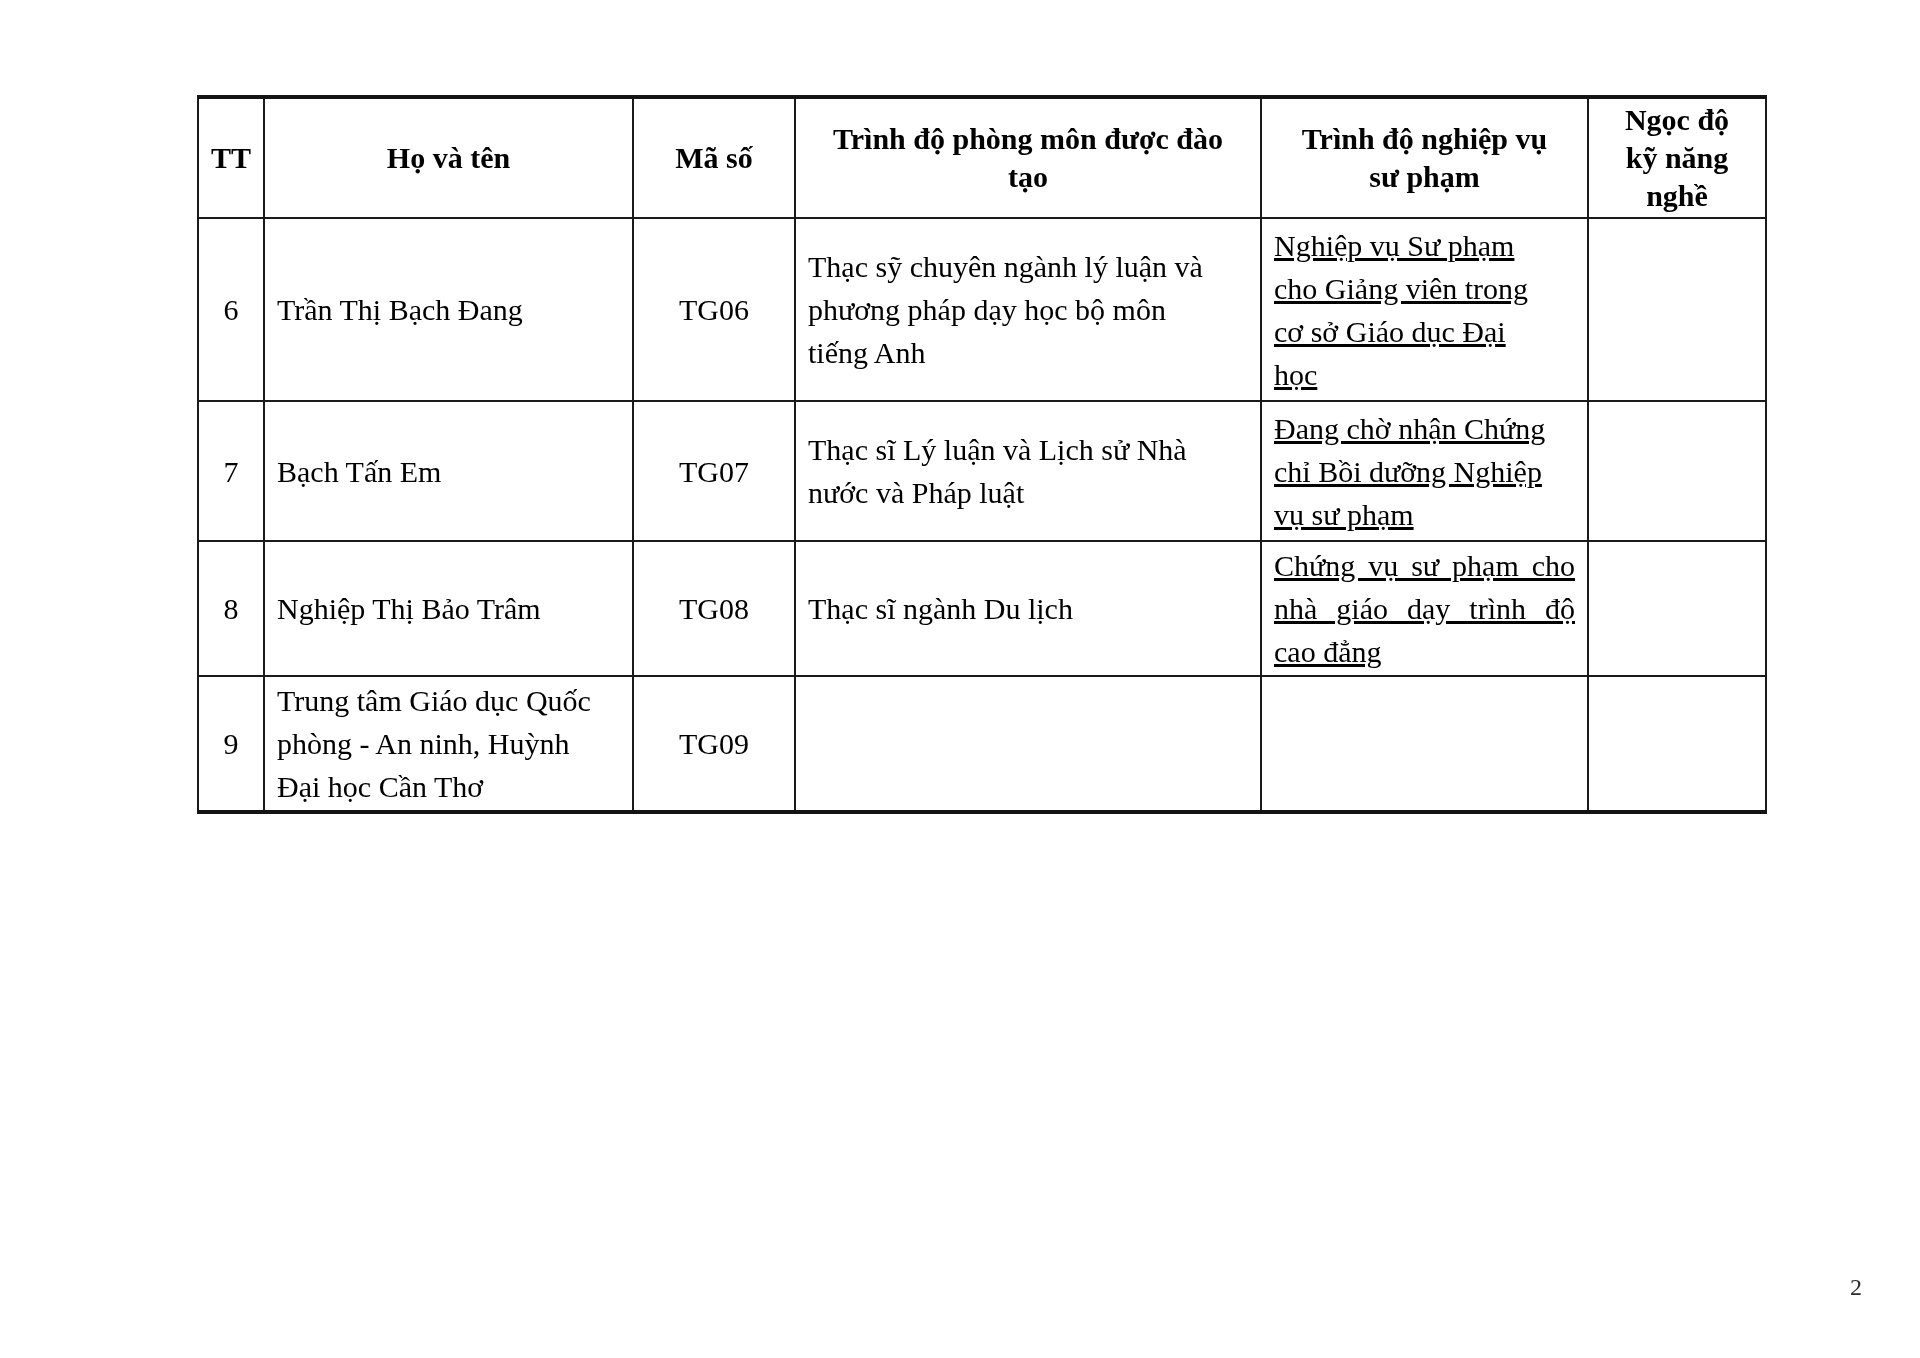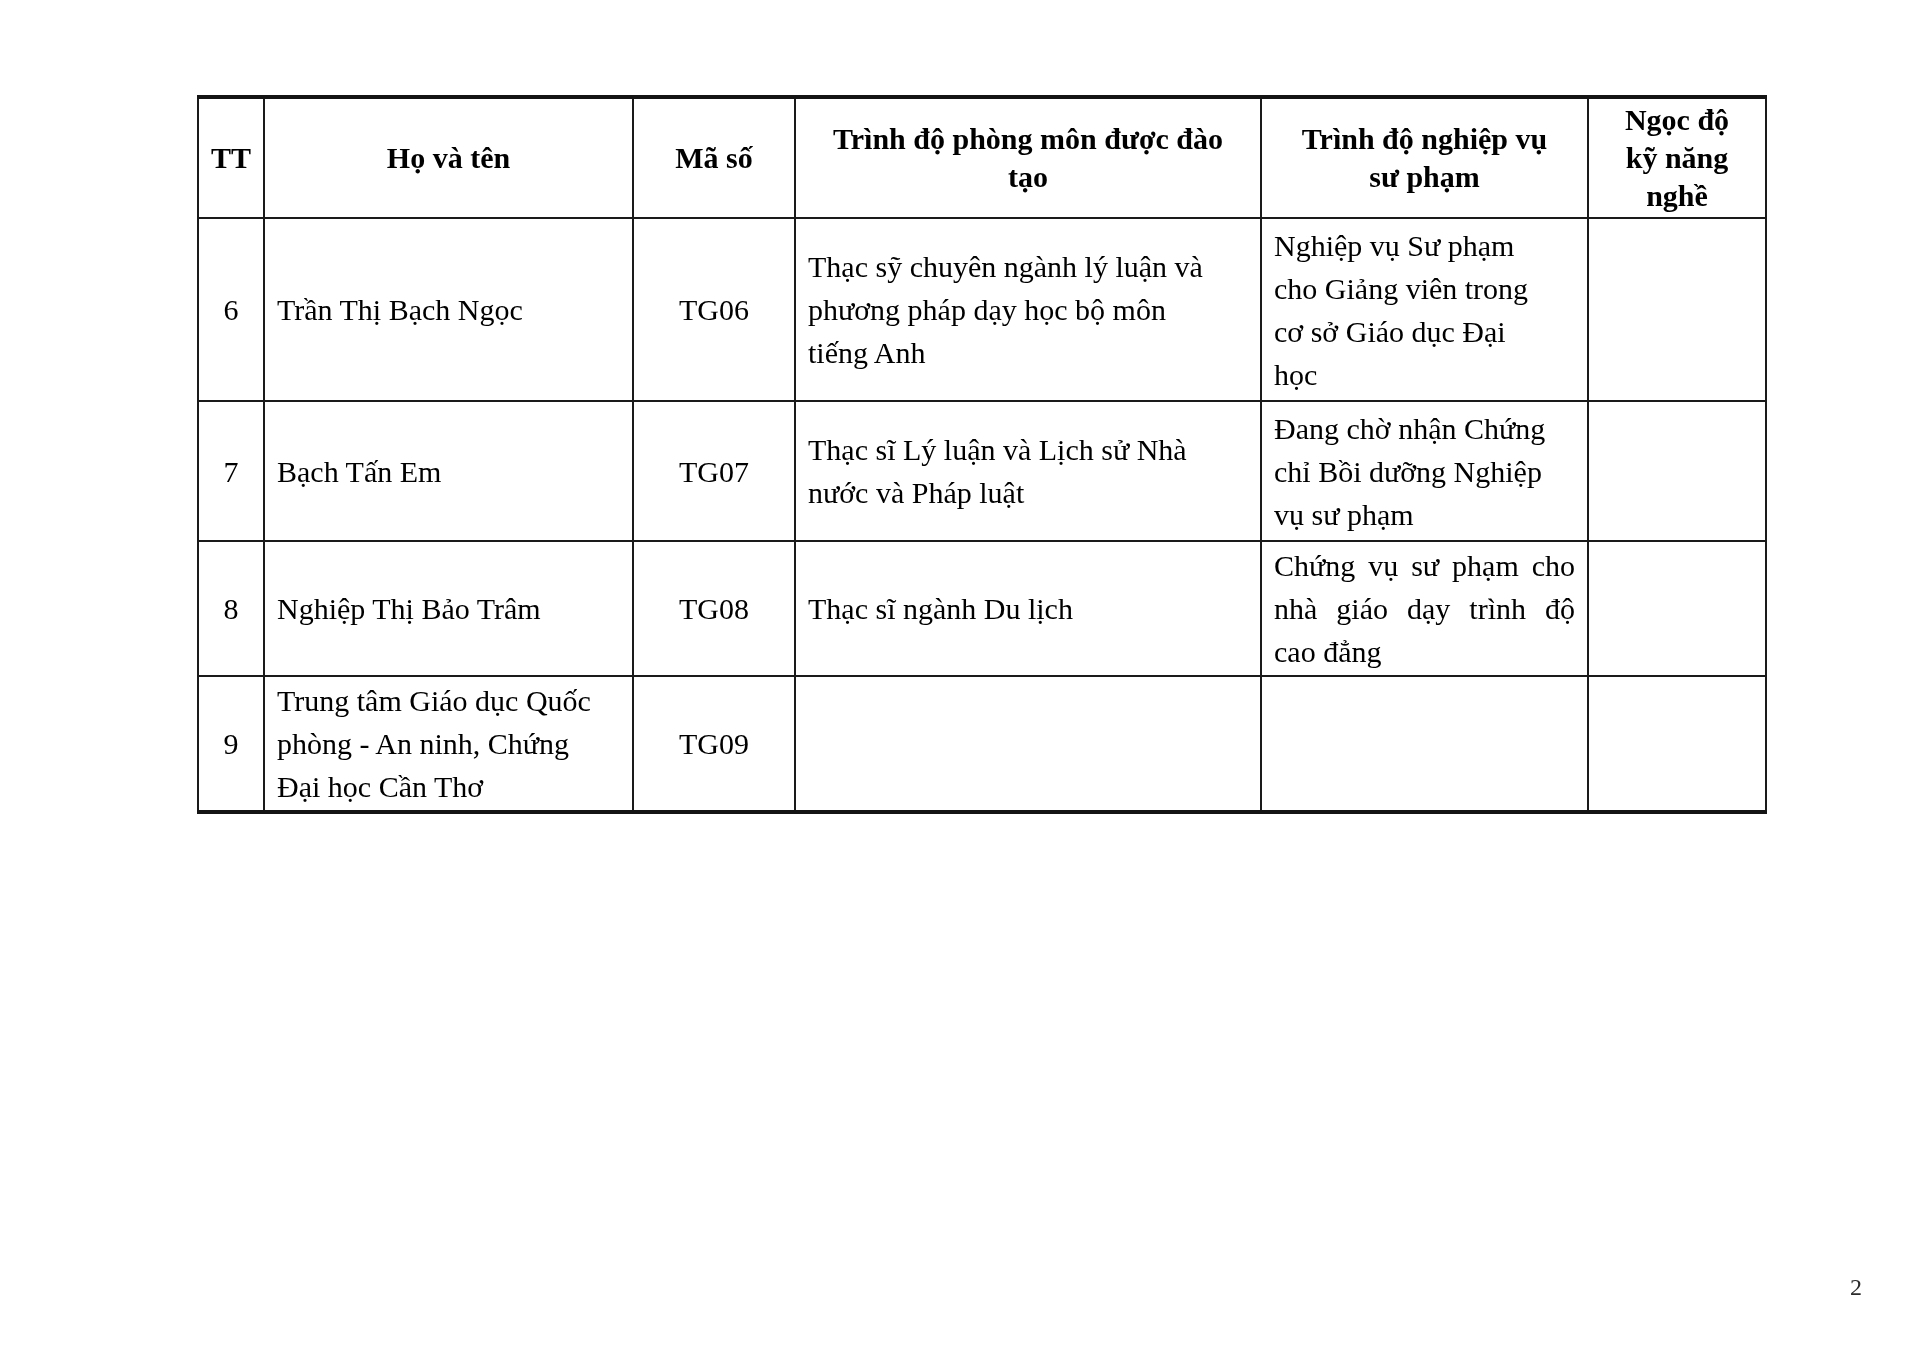--- a/index.html
+++ b/index.html
@@ -59,20 +59,21 @@
     padding: 2px 4px;
   }
   td.c-left {
     text-align: left;
   }
   td.preline {
     white-space: pre-line;
   }
   td.c-ped {
     padding: 2px 14px 2px 15px;
+    text-decoration: underline;
   }
   td.justify {
     text-align: justify;
     white-space: normal;
   }
   .page-number {
     position: absolute;
     left: 1850px;
     top: 1272px;
     font-size: 24px;
@@ -105,21 +106,21 @@
         <th>Trình độ nghiệp vụ
 sư phạm</th>
         <th>Ngọc độ
 kỹ năng
 nghề</th>
       </tr>
     </thead>
     <tbody>
       <tr class="h-r6">
         <td class="c-center">6</td>
-        <td class="c-left preline">Trần Thị Bạch Ngọc</td>
+        <td class="c-left preline">Trần Thị Bạch Đang</td>
         <td class="c-center">TG06</td>
         <td class="c-left preline">Thạc sỹ chuyên ngành lý luận và
 phương pháp dạy học bộ môn
 tiếng Anh</td>
         <td class="c-left preline c-ped">Nghiệp vụ Sư phạm
 cho Giảng viên trong
 cơ sở Giáo dục Đại
 học</td>
         <td class="c-left"></td>
       </tr>
@@ -138,21 +139,21 @@
         <td class="c-center">8</td>
         <td class="c-left preline">Nghiệp Thị Bảo Trâm</td>
         <td class="c-center">TG08</td>
         <td class="c-left">Thạc sĩ ngành Du lịch</td>
         <td class="c-left c-ped justify">Chứng vụ sư phạm cho nhà giáo dạy trình độ cao đẳng</td>
         <td class="c-left"></td>
       </tr>
       <tr class="h-r9">
         <td class="c-center">9</td>
         <td class="c-left preline">Trung tâm Giáo dục Quốc
-phòng - An ninh, Chứng
+phòng - An ninh, Huỳnh
 Đại học Cần Thơ</td>
         <td class="c-center">TG09</td>
         <td class="c-left"></td>
         <td class="c-left c-ped"></td>
         <td class="c-left"></td>
       </tr>
     </tbody>
   </table>
 
   <div class="page-number">2</div>

